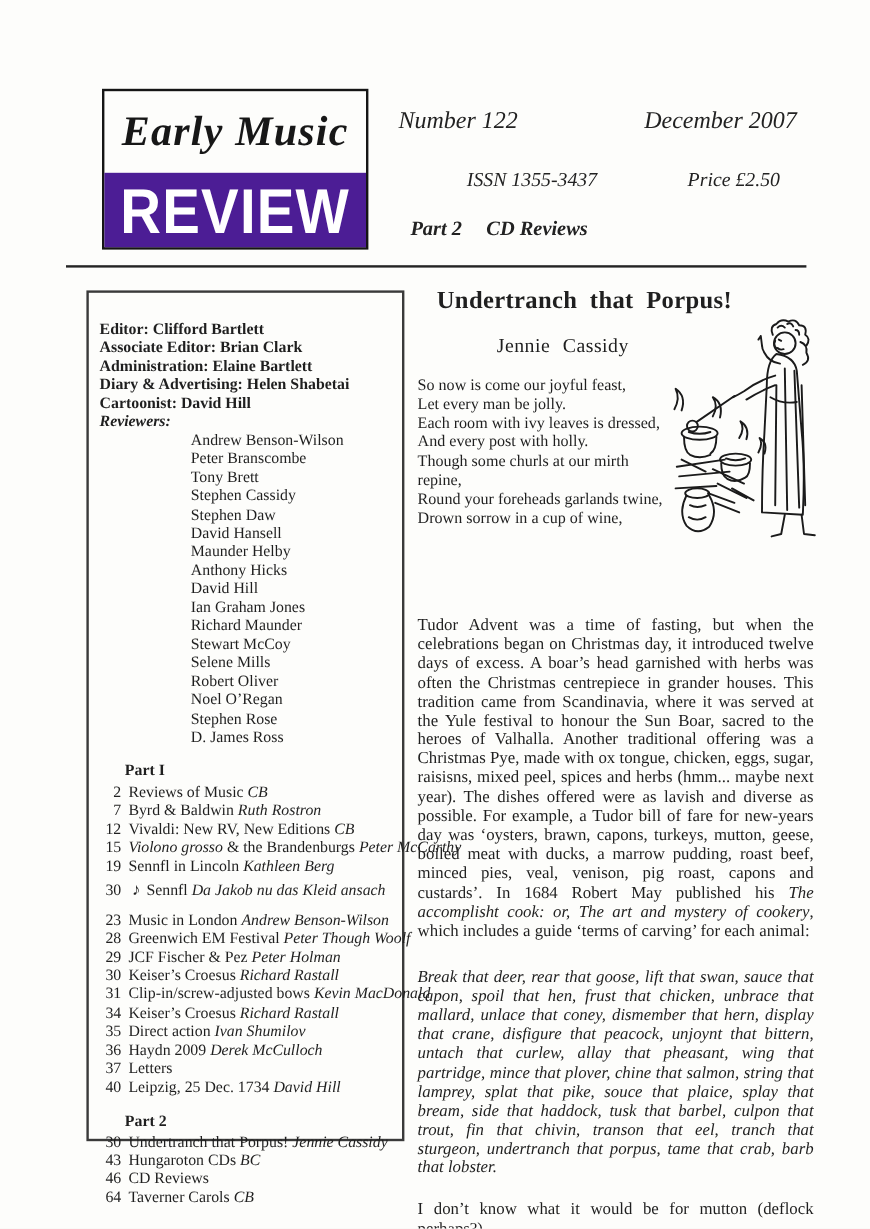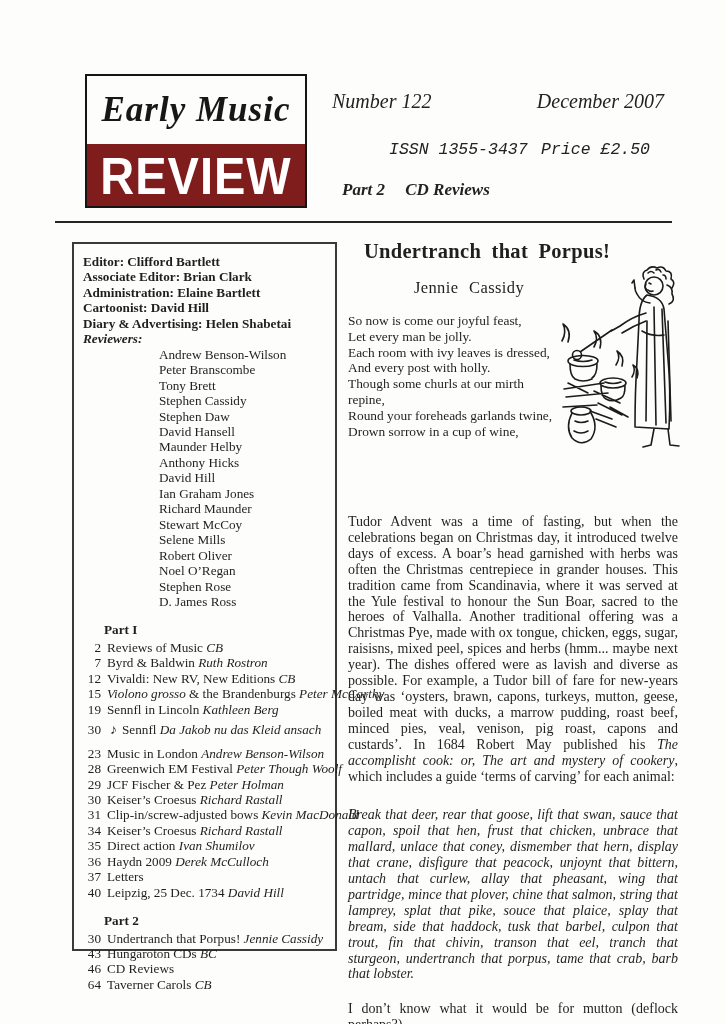--- a/index.html
+++ b/index.html
@@ -23,47 +23,47 @@
     width: 222px; height: 134px;
     border: 2px solid #151515;
     background: #fdfdfb;
   }
   .logo-top {
     height: 68px; display: flex; align-items: center; justify-content: center;
     font-style: italic; font-weight: bold; font-size: 35px;
     letter-spacing: 1px; color: #171717;
   }
   .logo-bottom {
-    height: 62px; background: #7f1d1d; color: #ffffff;
+    height: 62px; background: #4c1d95; color: #ffffff;
     display: flex; align-items: center; justify-content: center;
     font-family: "Liberation Sans", sans-serif; font-weight: bold;
     overflow: hidden;
   }
   .logo-bottom span { font-size: 47px; letter-spacing: 1px; transform: scaleY(1.12); }
 
   .header-meta {
     position: absolute; left: 332px; top: 90px; width: 336px;
     font-style: italic; color: #222;
   }
   .meta-row1 { display: flex; justify-content: space-between; font-size: 20px; padding-right: 4px; }
-  .meta-row2 { display: flex; justify-content: space-between; font-size: 16.5px; margin-top: 27px; padding: 0 18px 0 57px; font-family: Liberation Mono, monospace; }
+  .meta-row2 { display: flex; justify-content: space-between; font-size: 16.5px; margin-top: 27px; padding: 0 18px 0 57px; }
   .meta-row3 { font-size: 17px; font-weight: bold; margin-top: 21px; padding-left: 10px; }
   .meta-row3 .part-label { margin-right: 16px; }
 
   .rule {
     position: absolute; left: 55px; top: 221px; width: 617px; height: 2px;
     background: #242424;
   }
 
   
   .staff-box {
     position: absolute; left: 72px; top: 242px;
     width: 265px; height: 709px;
     border: 2px solid #3a3a3a;
-    padding: 10px 8px 4px 9px;
+    padding: 22px 8px 4px 9px;
     font-size: 13.2px; line-height: 15.45px;
   }
   .staff-line { font-weight: bold; }
   .reviewers-label { font-style: italic; font-weight: 600; }
   .reviewer-name { padding-left: 76px; }
   .toc-heading { font-weight: bold; padding-left: 21px; margin-top: 13px; margin-bottom: 2px; }
   .toc-row { display: flex; align-items: baseline; }
   .toc-num { width: 18px; flex: none; text-align: right; margin-right: 6px; }
   .toc-text { flex: 1; white-space: nowrap; overflow: visible; }
   .toc-note { flex: none; margin: 0 5px 0 3px; font-size: 14px; }
@@ -122,22 +122,22 @@
     </div>
   </div>
 
   <div class="rule"></div>
 
   <div class="staff-box">
     <div id="staff-lines">
         <div class="staff-line"><span>Editor: </span><span>Clifford Bartlett</span></div>
         <div class="staff-line"><span>Associate Editor: </span><span>Brian Clark</span></div>
         <div class="staff-line"><span>Administration: </span><span>Elaine Bartlett</span></div>
+        <div class="staff-line"><span>Diary &amp; Advertising: </span><span>Helen Shabetai</span></div>
         <div class="staff-line"><span>Cartoonist: </span><span>David Hill</span></div>
-        <div class="staff-line"><span>Diary &amp; Advertising: </span><span>Helen Shabetai</span></div>
       </div>
     <div class="reviewers-label">Reviewers:</div>
     <div id="reviewer-list">
         <div class="reviewer-name">Andrew Benson-Wilson</div>
         <div class="reviewer-name">Peter Branscombe</div>
         <div class="reviewer-name">Tony Brett</div>
         <div class="reviewer-name">Stephen Cassidy</div>
         <div class="reviewer-name">Stephen Daw</div>
         <div class="reviewer-name">David Hansell</div>
         <div class="reviewer-name">Maunder Helby</div>

